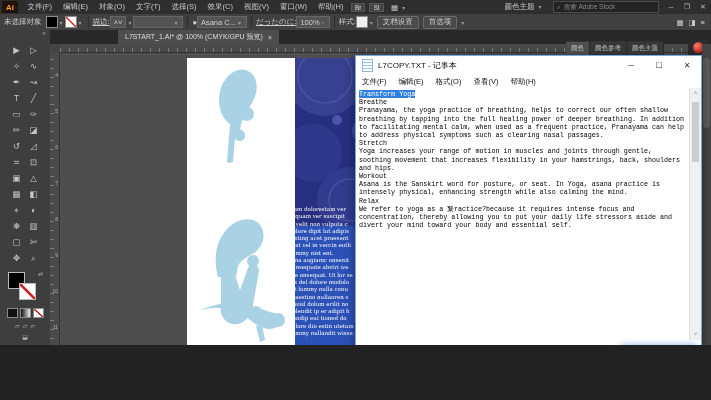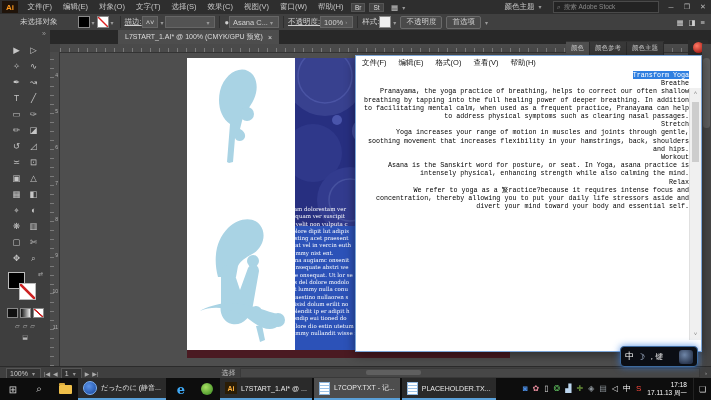--- a/index.html
+++ b/index.html
@@ -1,16 +1,16 @@
 <!DOCTYPE html>
 <html><head>
 <meta charset="utf-8">
 <style>
   html,body{margin:0;padding:0;background:#222;}
-  #screen{position:relative;width:711px;height:400px;overflow:hidden;background:#4e4e4e;
+  #screen{position:relative;width:711px;height:345px;overflow:hidden;background:#4e4e4e;
     font-family:"Liberation Sans",sans-serif;-webkit-font-smoothing:antialiased;}
   .abs{position:absolute;}
   
   #menubar{left:0;top:0;width:711px;height:14px;background:#2e2e2e;display:flex;align-items:center;
     color:#c9c9c9;font-size:7.5px;white-space:nowrap;}
   .ai-logo{width:16px;height:12px;margin:0 4px 0 2px;background:#20140a;color:#ff9a1e;font-weight:bold;
     font-size:8px;display:flex;align-items:center;justify-content:center;}
   .mi{padding:0 5.5px;cursor:default;}
   .mbtn{margin:0 2px;padding:0 3px;background:#444;border:1px solid #555;font-size:6.5px;color:#ddd;}
   .search-box{display:flex;align-items:center;gap:3px;width:98px;height:10px;background:#232323;
@@ -79,21 +79,21 @@
   
   #notepad{left:355px;top:55px;width:347px;height:297px;background:#fff;border:1px solid #7da7d9;
     box-shadow:0 3px 10px rgba(0,0,0,.45);box-sizing:border-box;}
   #np-title{height:19px;display:flex;align-items:center;background:#fff;font-size:8px;color:#111;}
   .np-icon{width:9px;height:11px;margin:0 5px 0 6px;background:
     repeating-linear-gradient(0deg,#fff 0 2px,#9cc3e8 2px 3px);border:1px solid #8fb6dc;}
   .np-ctl{width:28px;height:19px;display:flex;align-items:center;justify-content:center;color:#333;font-size:8px;}
   #np-menu{height:13px;display:flex;align-items:center;font-size:7.5px;color:#111;background:#fff;}
   #np-menu span{padding:0 6px;}
   #np-text{position:relative;height:252px;font-family:"Liberation Mono",monospace;font-size:6.7px;
-    line-height:8.2px;color:#000;white-space:pre-wrap;padding:2px 12px 0 3px;box-sizing:border-box;overflow:hidden;text-align:right;}
+    line-height:8.2px;color:#000;white-space:pre-wrap;padding:2px 12px 0 3px;box-sizing:border-box;overflow:hidden;}
   .np-sel{background:#2f7fe0;color:#fff;}
   #np-scroll{position:absolute;right:0;top:32px;width:11px;height:252px;background:#f0f0f0;
     border-left:1px solid #e0e0e0;}
   #np-scroll .ar{position:absolute;left:0;width:11px;height:11px;color:#868686;font-size:6px;
     text-align:center;line-height:11px;}
   #np-scroll .thumb{position:absolute;left:2px;top:14px;width:7px;height:60px;background:#cdcdcd;}
   
   #ime{left:620px;top:346px;width:78px;height:21px;background:#0b0e14;border:1px solid #3d6a9e;
     border-radius:4px;box-shadow:0 0 7px rgba(50,120,220,.8);display:flex;align-items:center;
     padding:0 4px;gap:3px;color:#fff;font-size:9px;box-sizing:border-box;}
@@ -152,49 +152,49 @@
     <div class="search-box">
       <span>⌕</span>
       <span>搜索 Adobe Stock</span>
     </div>
     <span class="winctl">─</span>
     <span class="winctl">❐</span>
     <span class="winctl">✕</span>
   </div>
 
   <div id="controlbar" class="abs">
-    <span style="margin:0 20px">未选择对象</span>
+    <span style="margin:0 4px">未选择对象</span>
     <span class="sw fill"></span>
       <span class="dd">▾</span>
     <span class="sw stroke"></span>
       <span class="dd">▾</span>
     <span class="cb-sep"></span>
     <span class="ulink">描边:</span>
     <span class="cb-box">˄˅</span>
     <span class="dd">▾</span>
     <span class="cb-box" style="width:42px">
         <span style="margin-left:auto" class="dd">▾</span>
       </span>
     <span class="cb-sep"></span>
     <span>●</span>
     <span class="cb-box">
       <span>Asana C...</span>
         <span class="dd">▾</span>
     </span>
     <span class="cb-sep"></span>
-    <span class="ulink">不透明度:</span>
+    <span class="ulink">だったのに:</span>
     <span class="cb-box">
       <span>100%</span>
         <span class="dd">›</span>
     </span>
     <span class="cb-sep"></span>
     <span>样式:</span>
     <span class="sw" style="background:#efefef"></span>
       <span class="dd">▾</span>
-    <span class="cb-btn">不透明度</span>
+    <span class="cb-btn">文档设置</span>
     <span class="cb-btn">首选项</span>
     <span class="dd">▾</span>
     <div style="flex:1"></div>
     <span style="margin-right:5px">▦</span>
     <span style="margin-right:5px">◨</span>
     <span style="margin-right:6px">≡</span>
   </div>
 
   <div id="toolbar" class="abs">
     <div class="tb-head">»</div>
@@ -353,20 +353,29 @@
     <span class="navic">▶</span>
     <span class="navic">▶|</span>
     <span style="margin-left:120px">选择</span>
     <div id="hscrolltrack">
         <div class="thumb"></div>
       </div>
     <span class="navic" style="margin-right:4px">›</span>
   </div>
 
   <div id="notepad" class="abs">
+    <div id="np-title">
+      <span class="np-icon"></span>
+      <span>L7COPY.TXT - 记事本</span>
+      <div style="margin-left:auto;display:flex">
+        <span class="np-ctl">─</span>
+        <span class="np-ctl">☐</span>
+        <span class="np-ctl close">✕</span>
+      </div>
+    </div>
     <div id="np-menu">
 
     <span>文件(F)</span>
         <span>编辑(E)</span>
         <span>格式(O)</span>
         <span>查看(V)</span>
         <span>帮助(H)</span>
       </div>
     <div id="np-text"><span class="np-sel">Transform Yoga</span><span>
 Breathe

